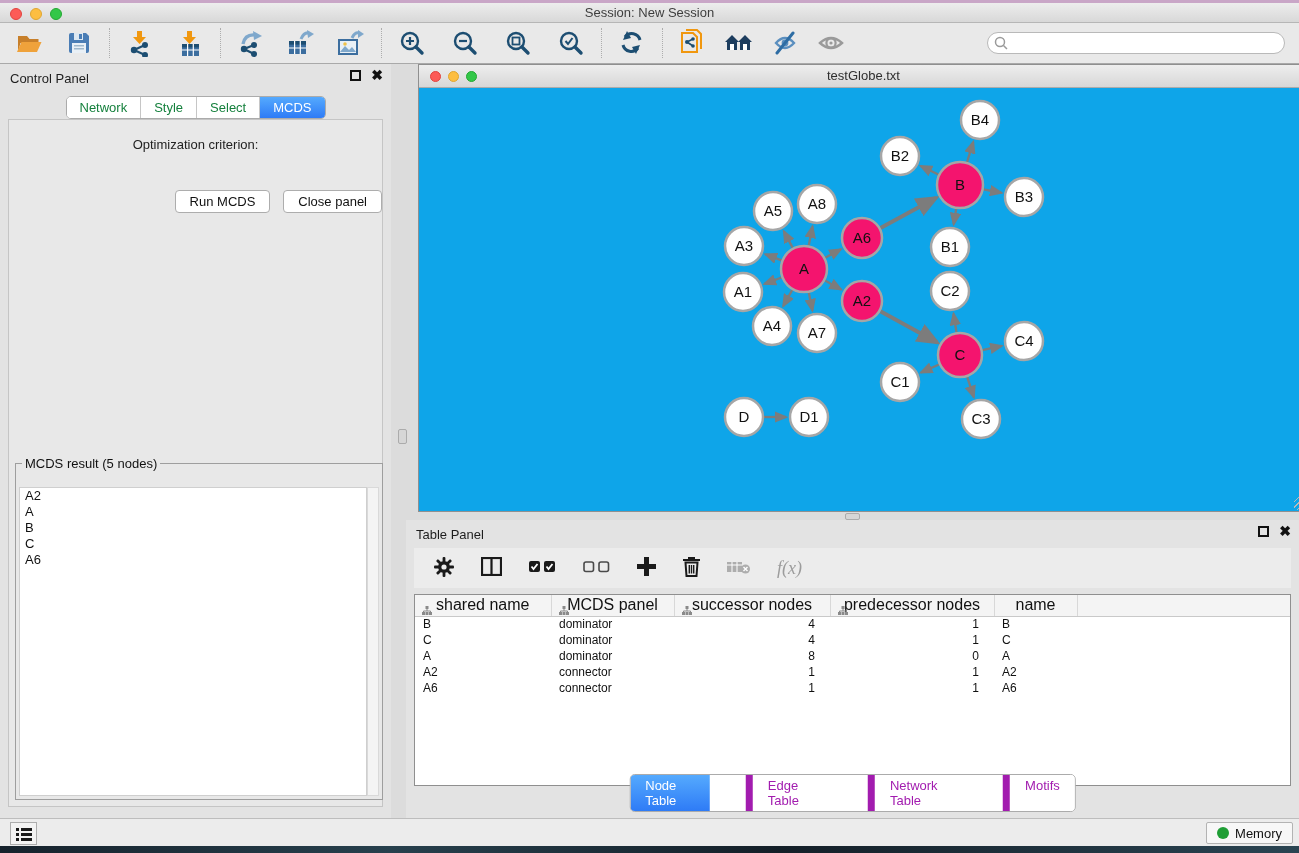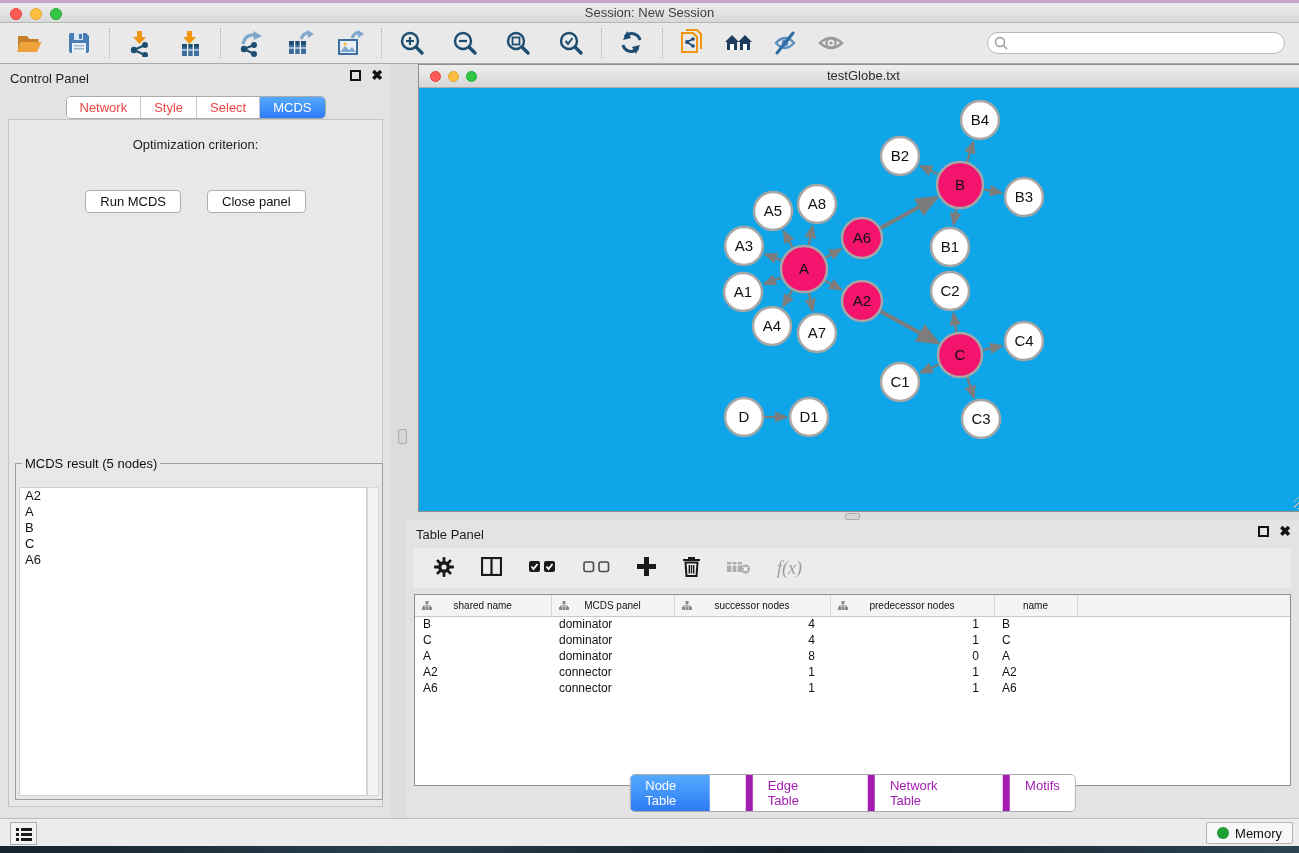--- a/index.html
+++ b/index.html
@@ -45,40 +45,40 @@
   .cpanel { position:absolute; left:0; top:64px; width:391px; height:754px; background:#E3E3E3; }
   .panel-title { position:absolute; left:10px; top:7px; color:#1E1E1E; }
   .win-btns { position:absolute; right:8px; top:6px; display:flex; gap:10px; align-items:center; }
   .wbtn-float { width:11px; height:11px; border:2px solid #111; display:inline-block; }
   .wbtn-close { font-weight:bold; font-size:14px; color:#111; line-height:11px; }
   .cp-tabs {
     position:absolute; top:32px; left:50%; transform:translateX(-50%);
     display:flex; border:1px solid #ABABAB; border-radius:5px; overflow:hidden; background:#fff;
     box-shadow: 0 0 0 1px rgba(255,255,255,0.4) inset;
   }
-  .cp-tab { padding:3px 13px; border-left:1px solid #C6C6C6; cursor:default; color:#ef4444; background:#fff; }
+  .cp-tab { padding:3px 13px; border-left:1px solid #C6C6C6; cursor:default; color:#15803d; background:#fff; }
   .cp-tab:first-child { border-left:none; }
   .cp-tab.active { background:linear-gradient(#55AAFE,#2E7BF6); color:#fff; }
   .cp-box {
     position:absolute; left:8px; top:55px; width:375px; height:688px;
     background:#E8E8E8; border:1px solid #C5C5C5;
   }
   .opt-label { position:absolute; top:17px; width:100%; text-align:center; }
   .combo {
     position:absolute; top:36px; left:33px; width:313px; height:23px;
     background:#fff; border:1px solid #9F9F9F; border-radius:4px;
     display:flex; align-items:center; padding-left:8px;
   }
   .combo .stepper {
     position:absolute; right:1px; top:1px; bottom:1px; width:19px;
     background:linear-gradient(#59ACFD,#2E7CF6); border-radius:0 3px 3px 0;
     display:flex; flex-direction:column; align-items:center; justify-content:center; gap:1px;
   }
   .combo .stepper span { color:#fff; font-size:7px; line-height:6px; }
-  .cp-buttons { position:absolute; top:70px; width:100%; display:flex; justify-content:center; gap:26px; }
+  .cp-buttons { position:absolute; top:70px; width:100%; display:flex; justify-content:flex-end; gap:13px; }
   .btn {
     background:#fff; border:1px solid #ADADAD; border-radius:4px;
     padding:3px 14px; font-size:13px; color:#111;
   }
   .result-fs {
     position:absolute; left:6px; top:336px; width:368px; height:344px;
     border:1px solid #9E9E9E; padding:2px;
   }
   .result-fs legend { font-size:13px; padding:0 3px; margin-left:4px; color:#111; }
   .result-list { position:absolute; left:3px; top:16px; right:15px; bottom:3px; background:#fff; border:1px solid #CFCFCF; overflow:hidden; }
@@ -110,21 +110,21 @@
   
   .tpanel { position:absolute; left:406px; top:520px; width:893px; height:298px; background:#E3E3E3; }
   .tpanel-toolbar { position:absolute; left:8px; top:28px; right:8px; height:40px;
     background:#ECECEC; display:flex; align-items:center; gap:27px; padding-left:20px; }
   .fx { font-family:"Liberation Serif", serif; font-style:italic; font-size:18px; color:#9C9C9C; }
   .tblwrap { position:absolute; left:8px; top:74px; right:8px; height:192px; background:#fff;
     border:1px solid #8F8F8F; overflow:hidden; }
   table.datatbl { border-collapse:collapse; width:100%; table-layout:fixed; }
   table.datatbl th {
     background:#F4F4F4; border-bottom:1px solid #C9C9C9; border-right:1px solid #D8D8D8;
-    font-weight:normal; font-size:10px; height:21px; position:relative; color:#111;
+    font-weight:normal; font-size:16px; height:21px; position:relative; color:#111;
   }
   table.datatbl th .hicon { position:absolute; left:7px; top:6px; }
   table.datatbl td { font-size:12px; height:16px; padding:0 8px; color:#111; white-space:nowrap; }
   table.datatbl td.num { text-align:right; padding-right:15px; }
   .tbl-tabs {
     position:absolute; bottom:6px; left:50%; transform:translateX(-50%);
     display:flex; border:1px solid #ABABAB; border-radius:5px; overflow:hidden; background:#fff;gap:36px;
   }
   .tbl-tab { padding:3px 15px; border-left:7px solid #a21caf; color:#a21caf; background:#fff; }
   .tbl-tab:first-child { border-left:none; }

